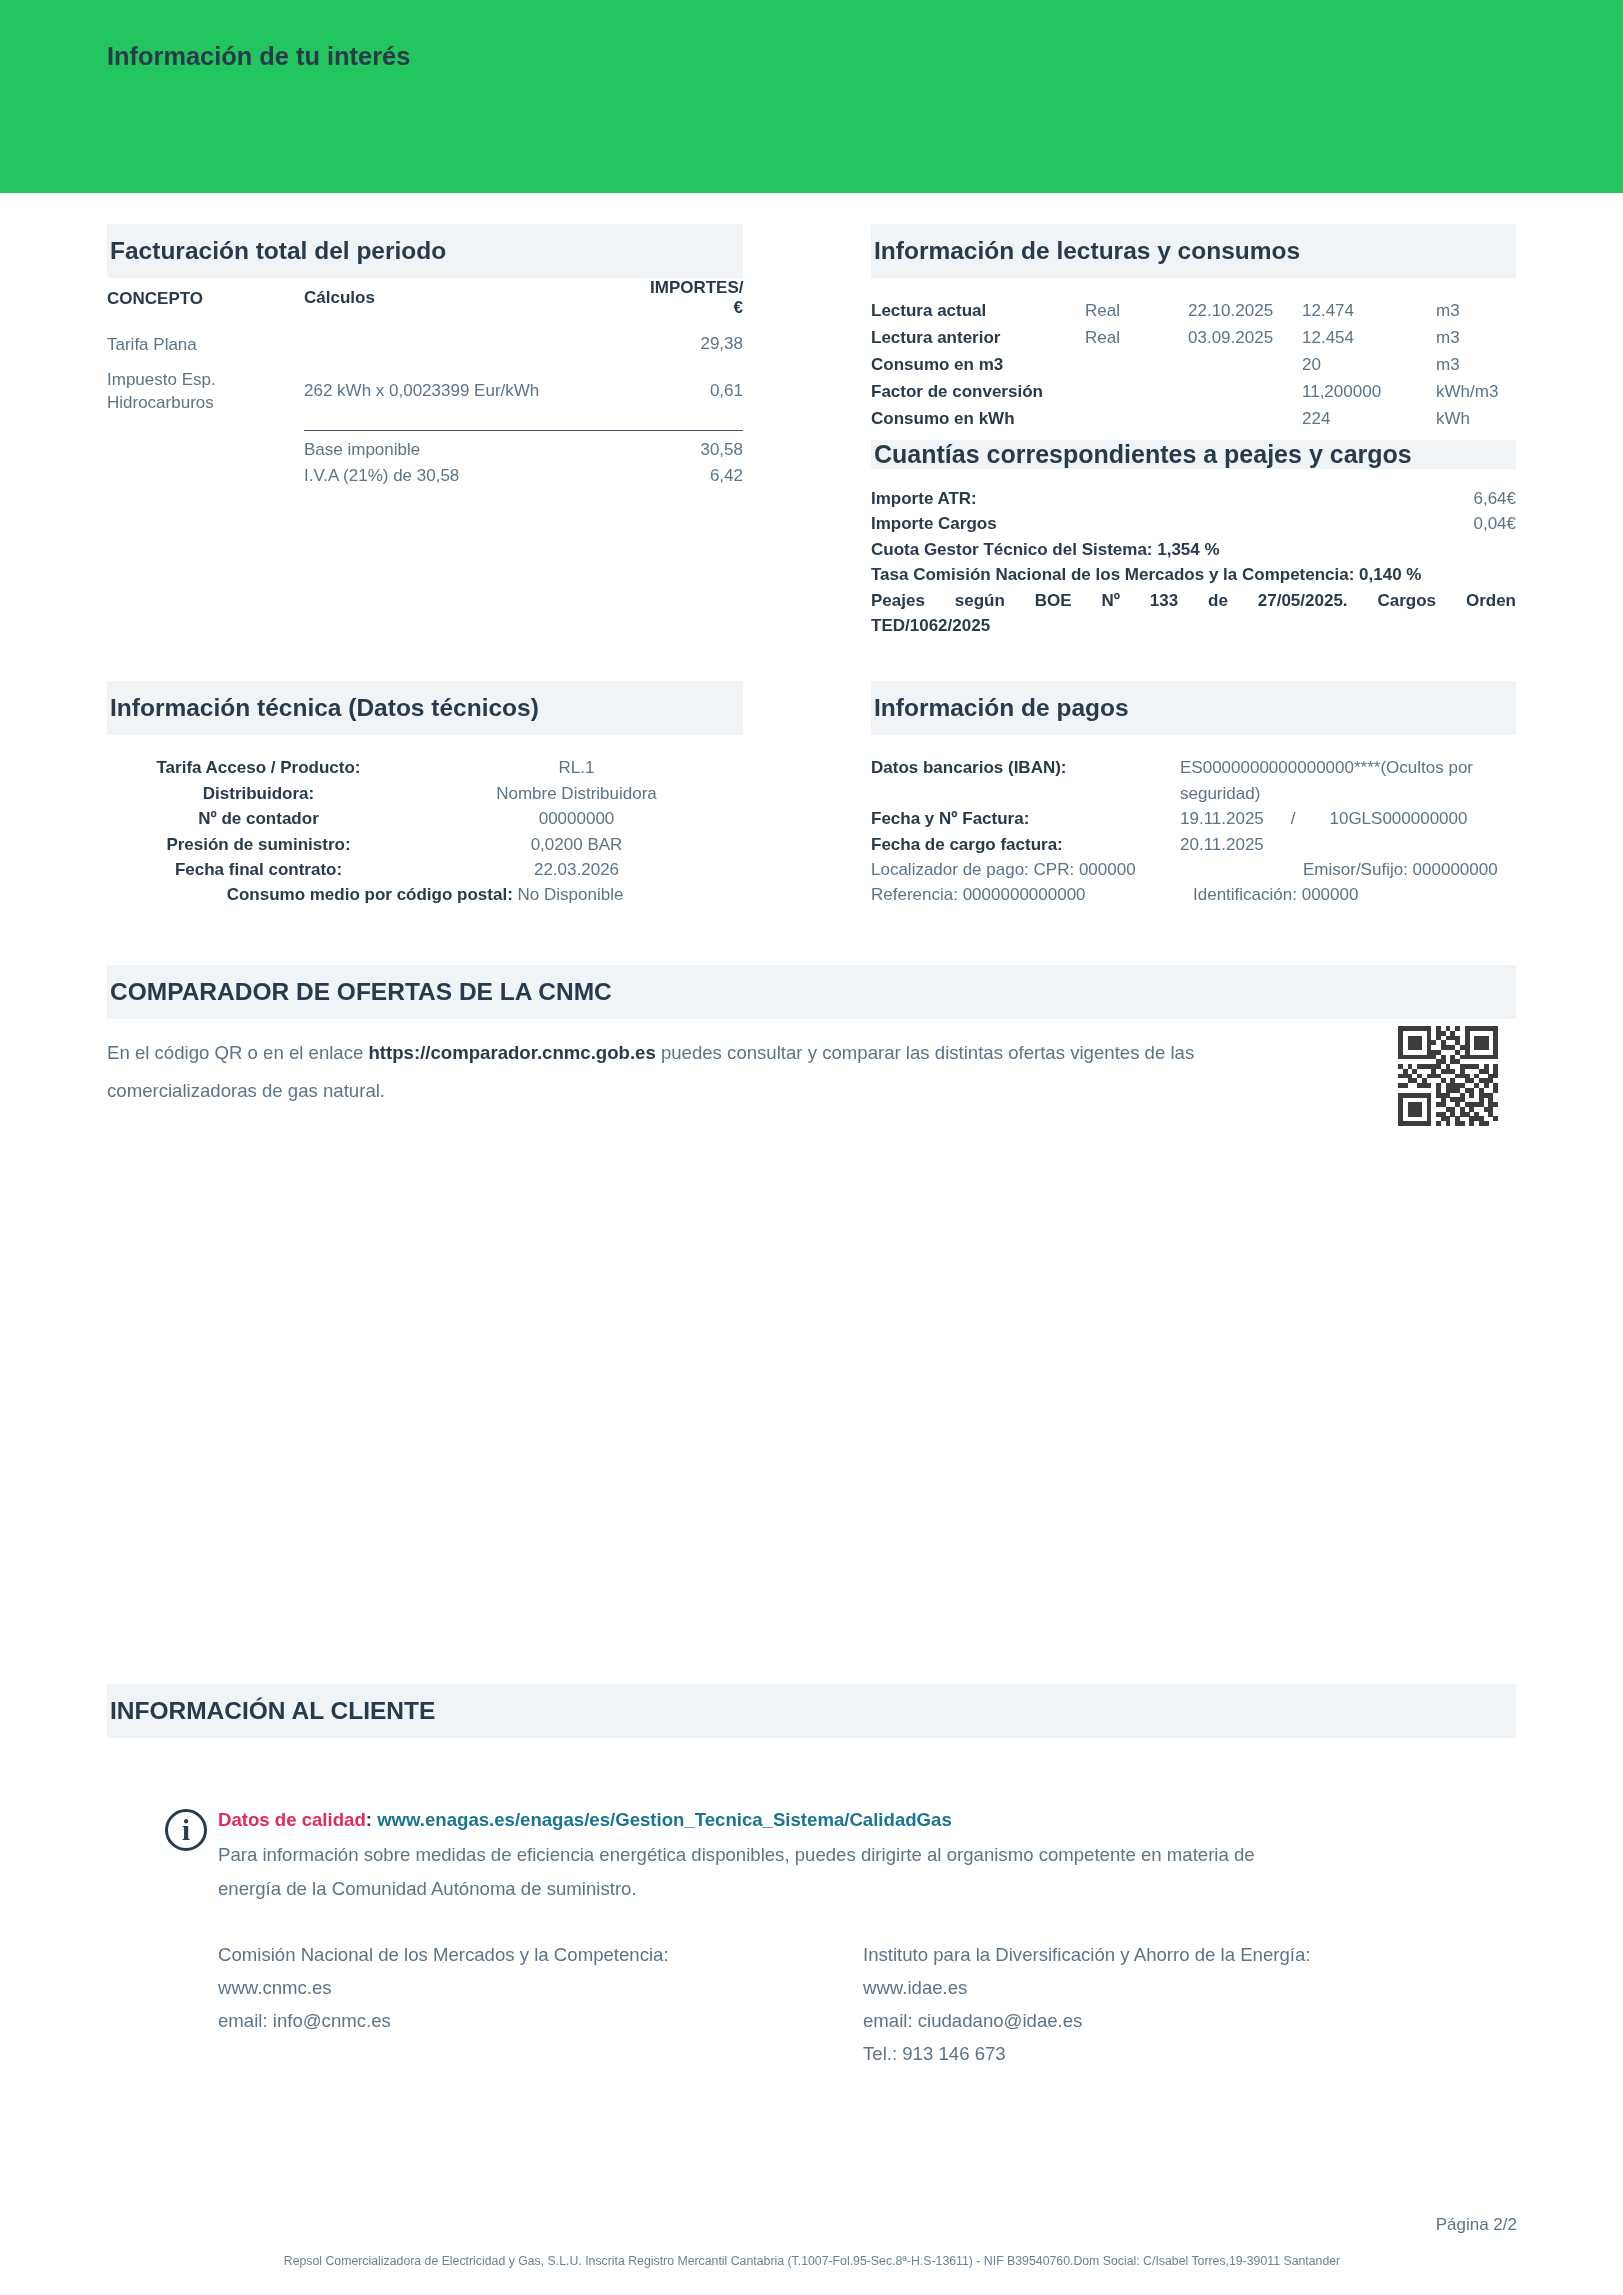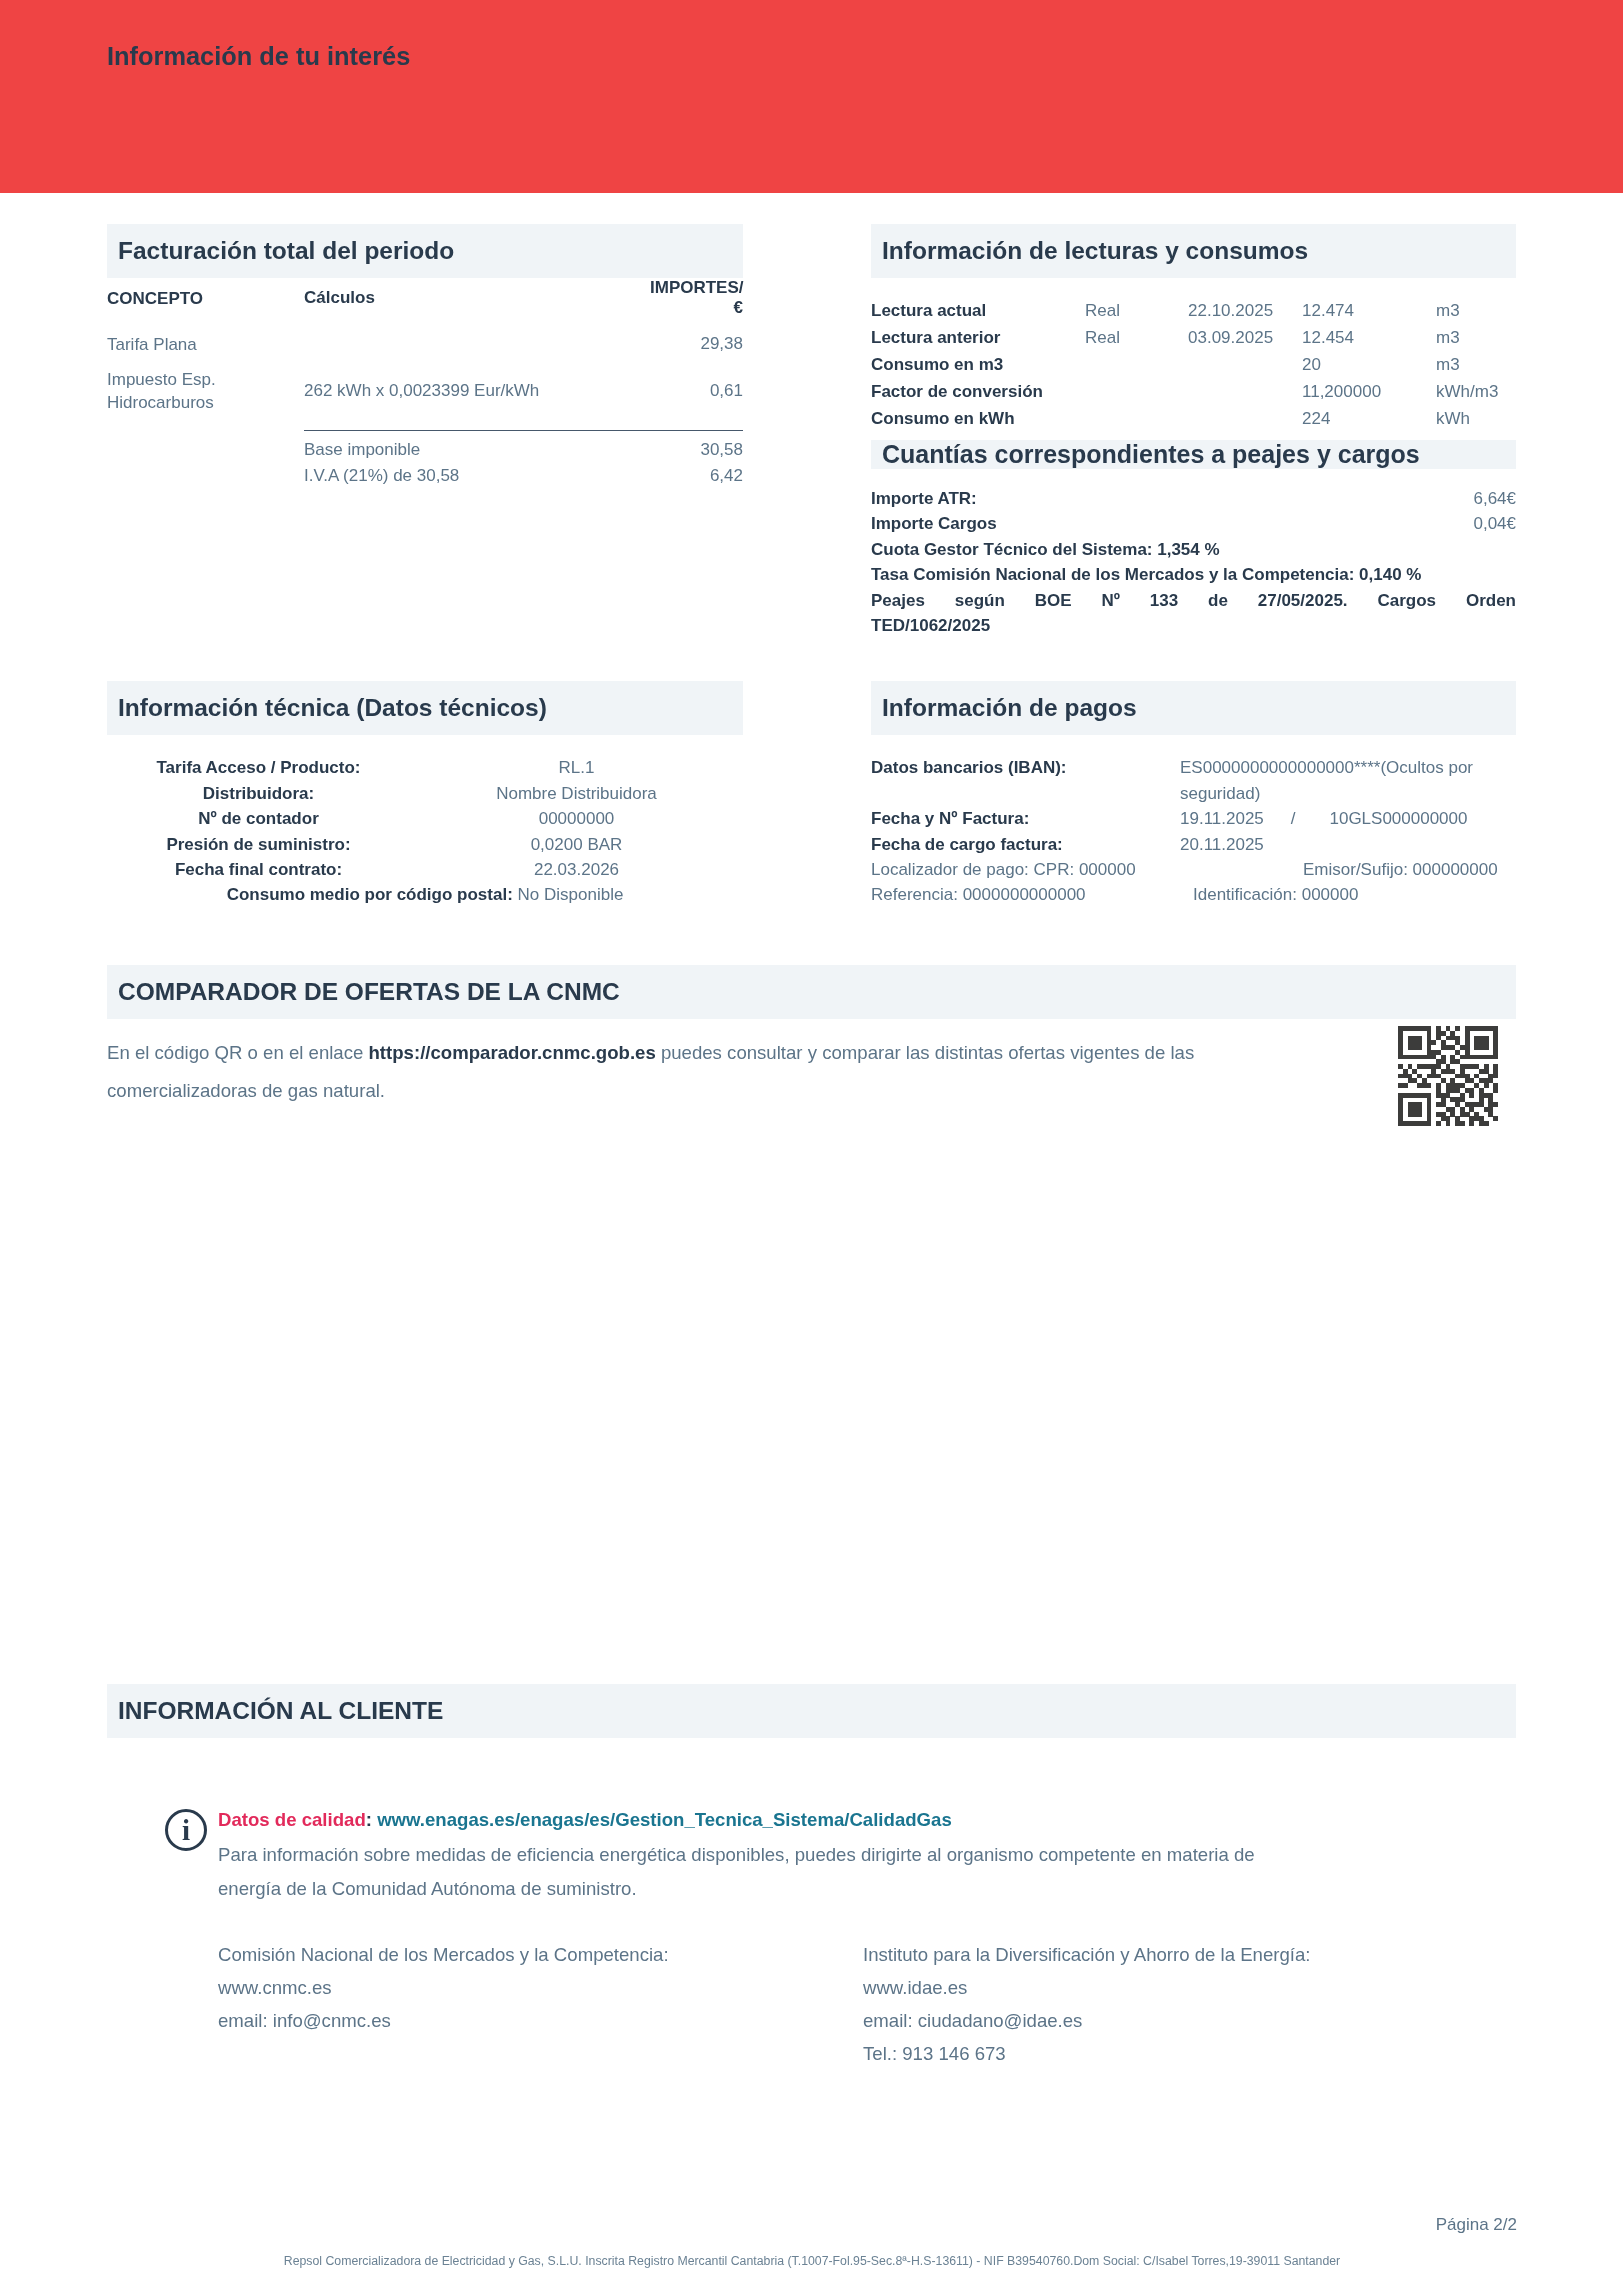--- a/index.html
+++ b/index.html
@@ -1,35 +1,35 @@
 <!DOCTYPE html>
 <html style="font-size:13.5px"><head>
 <meta charset="utf-8">
 <style>
   html,body { margin:0; padding:0; }
   body {
     width:1624px; height:2295px; position:relative; background:#ffffff;
     font-family:"Liberation Sans", sans-serif; color:#5C7488;
   }
   
-  .banner { position:absolute; left:0; top:0; width:1624px; height:193px; background:#ef4444; }
+  .banner { position:absolute; left:0; top:0; width:1624px; height:193px; background:#22c55e; }
   .banner h1 { margin:0; position:absolute; left:107px; top:42px; font-size:25.4px; font-weight:bold; color:#293A4C; }
 
   
   .sec { position:absolute; }
   #billing    { left:107px;  top:224px;  width:636px;  }
   #readings   { left:871px; top:224px;  width:645px;  }
   #tolls      { left:871px; top:440px;  width:645px;  }
   #technical  { left:107px;  top:681px;  width:636px;  }
   #payments   { left:871px; top:681px;  width:645px;  }
   #comparator { left:107px;  top:965px; width:1409px; }
   #client     { left:107px;  top:1684px; width:1409px; }
 
   .hdr { background:#F0F4F7; height:54px; display:flex; align-items:center;
-         padding-left:11px; box-sizing:border-box; font-weight:bold; font-size:24.5px; color:#293A4C; }
+         padding-left:3px; box-sizing:border-box; font-weight:bold; font-size:24.5px; color:#293A4C; }
   .hdr.small { height:29px; font-size:25px; }
 
   .bold { font-weight:bold; color:#293A4C; }
 
   
   .btable { font-size:17px; }
   .brow { display:grid; grid-template-columns:197px 1fr 93px; align-items:center; padding:6px 0; }
   .brow .concept { padding-right:66px; line-height:23px; }
   .brow .amount, .bhead .amount { text-align:right; }
   .bhead { font-weight:bold; color:#293A4C; padding:0 0 8.5px 0; }

